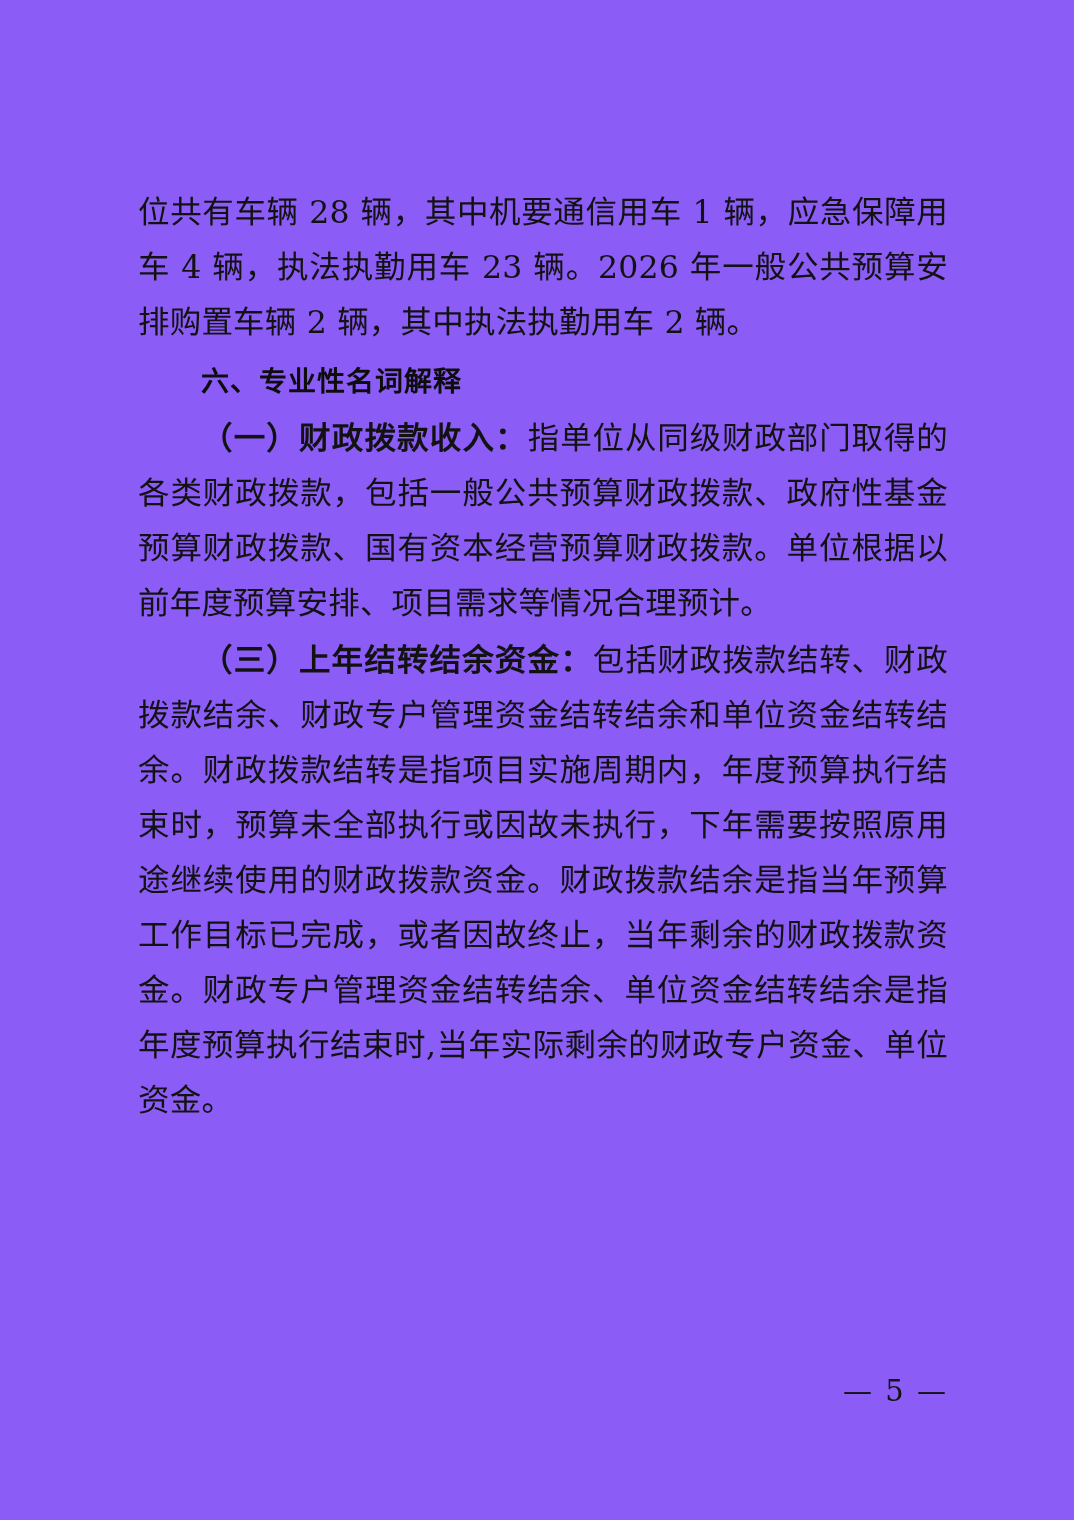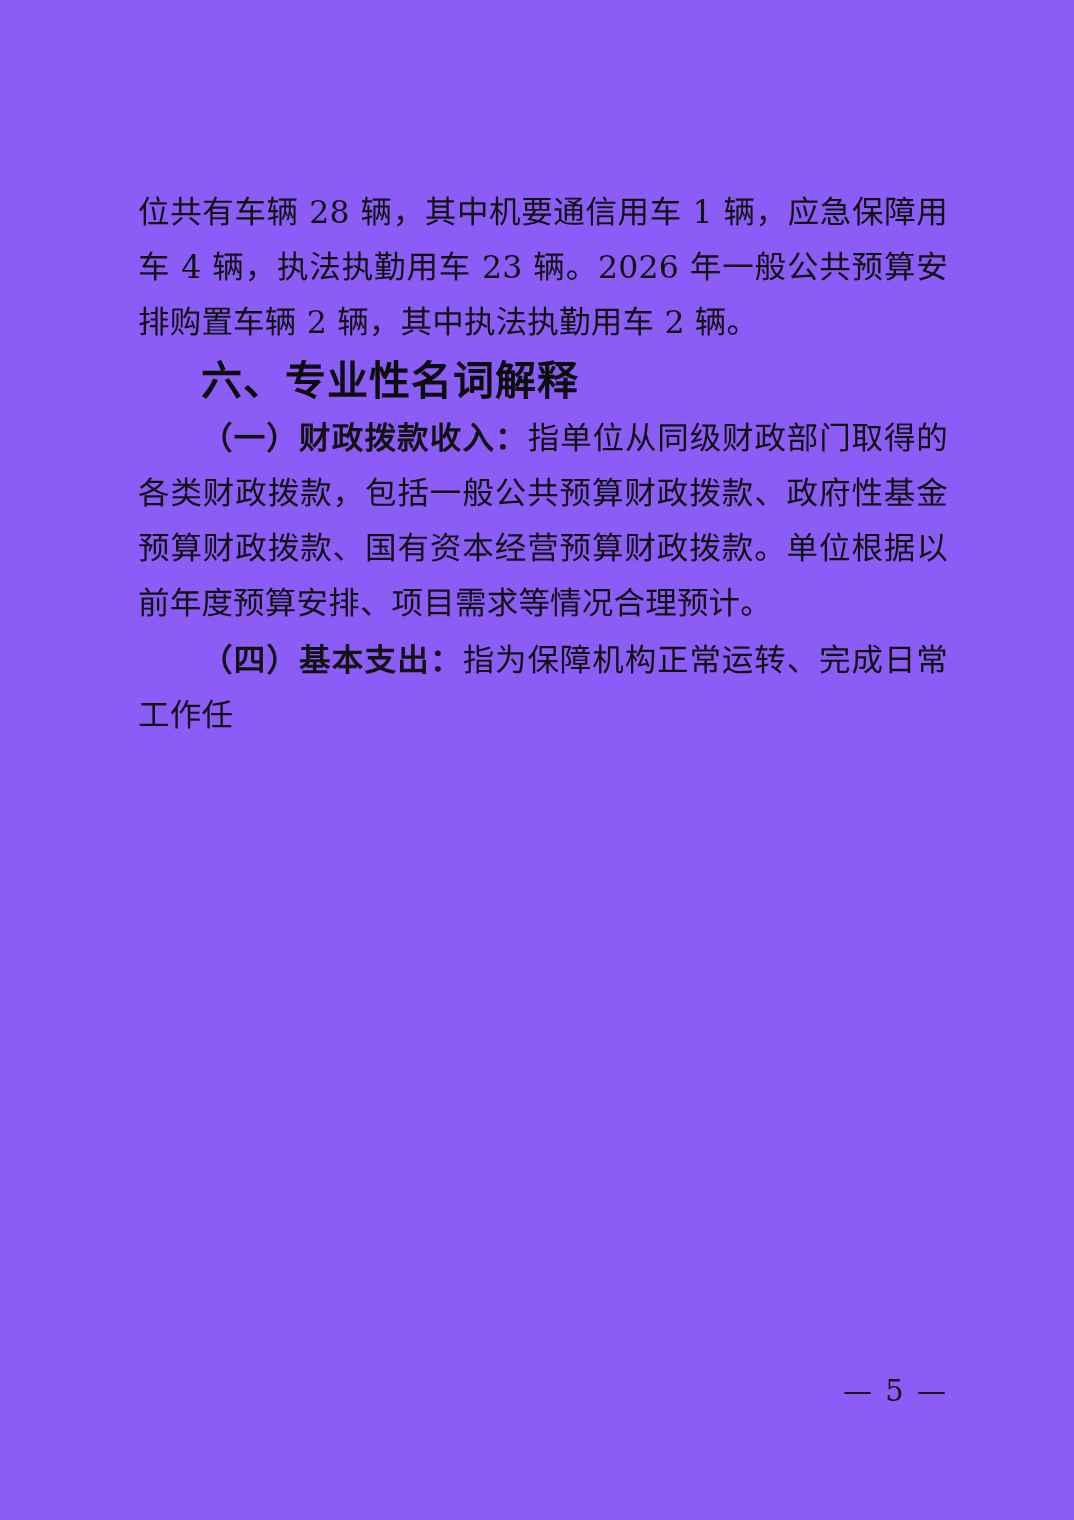--- a/index.html
+++ b/index.html
@@ -34,21 +34,21 @@
     text-justify: inter-ideograph;
     letter-spacing: 0.2px;
     margin: 0 0 2px 0;
     color: #121212;
     font-family: "DejaVu Serif", "Liberation Serif", serif;
   }
   .indent {
     text-indent: 63px;
   }
   .heading {
-    font-size: 41px;
+    font-size: 28px;
     line-height: 55px;
     text-indent: 63px;
     font-weight: bold;
     margin: 4px 0 2px 0;
     letter-spacing: 1px;
     color: #0d0d0d;
     font-family: "DejaVu Sans", "Liberation Sans", sans-serif;
   }
   .term {
     font-weight: bold;
@@ -72,19 +72,19 @@
   <div class="content">
 
     <p class="para">位共有车辆 28 辆，其中机要通信用车 1 辆，应急保障用车 4 辆，执法执勤用车 23 辆。2026 年一般公共预算安排购置车辆 2 辆，其中执法执勤用车 2 辆。</p>
 
 
     <p class="heading">六、专业性名词解释</p>
 
     <p class="para indent"><span class="term">（一）财政拨款收入：</span><span>指单位从同级财政部门取得的各类财政拨款，包括一般公共预算财政拨款、政府性基金预算财政拨款、国有资本经营预算财政拨款。单位根据以前年度预算安排、项目需求等情况合理预计。</span></p>
 
 
+    <p class="para indent"><span class="term">（三）上年结转结余资金：</span><span>包括财政拨款结转、财政拨款结余、财政专户管理资金结转结余和单位资金结转结余。财政拨款结转是指项目实施周期内，年度预算执行结束时，预算未全部执行或因故未执行，下年需要按照原用途继续使用的财政拨款资金。财政拨款结余是指当年预算工作目标已完成，或者因故终止，当年剩余的财政拨款资金。财政专户管理资金结转结余、单位资金结转结余是指年度预算执行结束时,当年实际剩余的财政专户资金、单位资金。</span></p>
 
-    <p class="para indent"><span class="term">（四）基本支出：</span><span>指为保障机构正常运转、完成日常工作任</span></p>
 
   </div>
 
   <div class="page-number">— 5 —</div>
 </div>
 
 </body></html>

